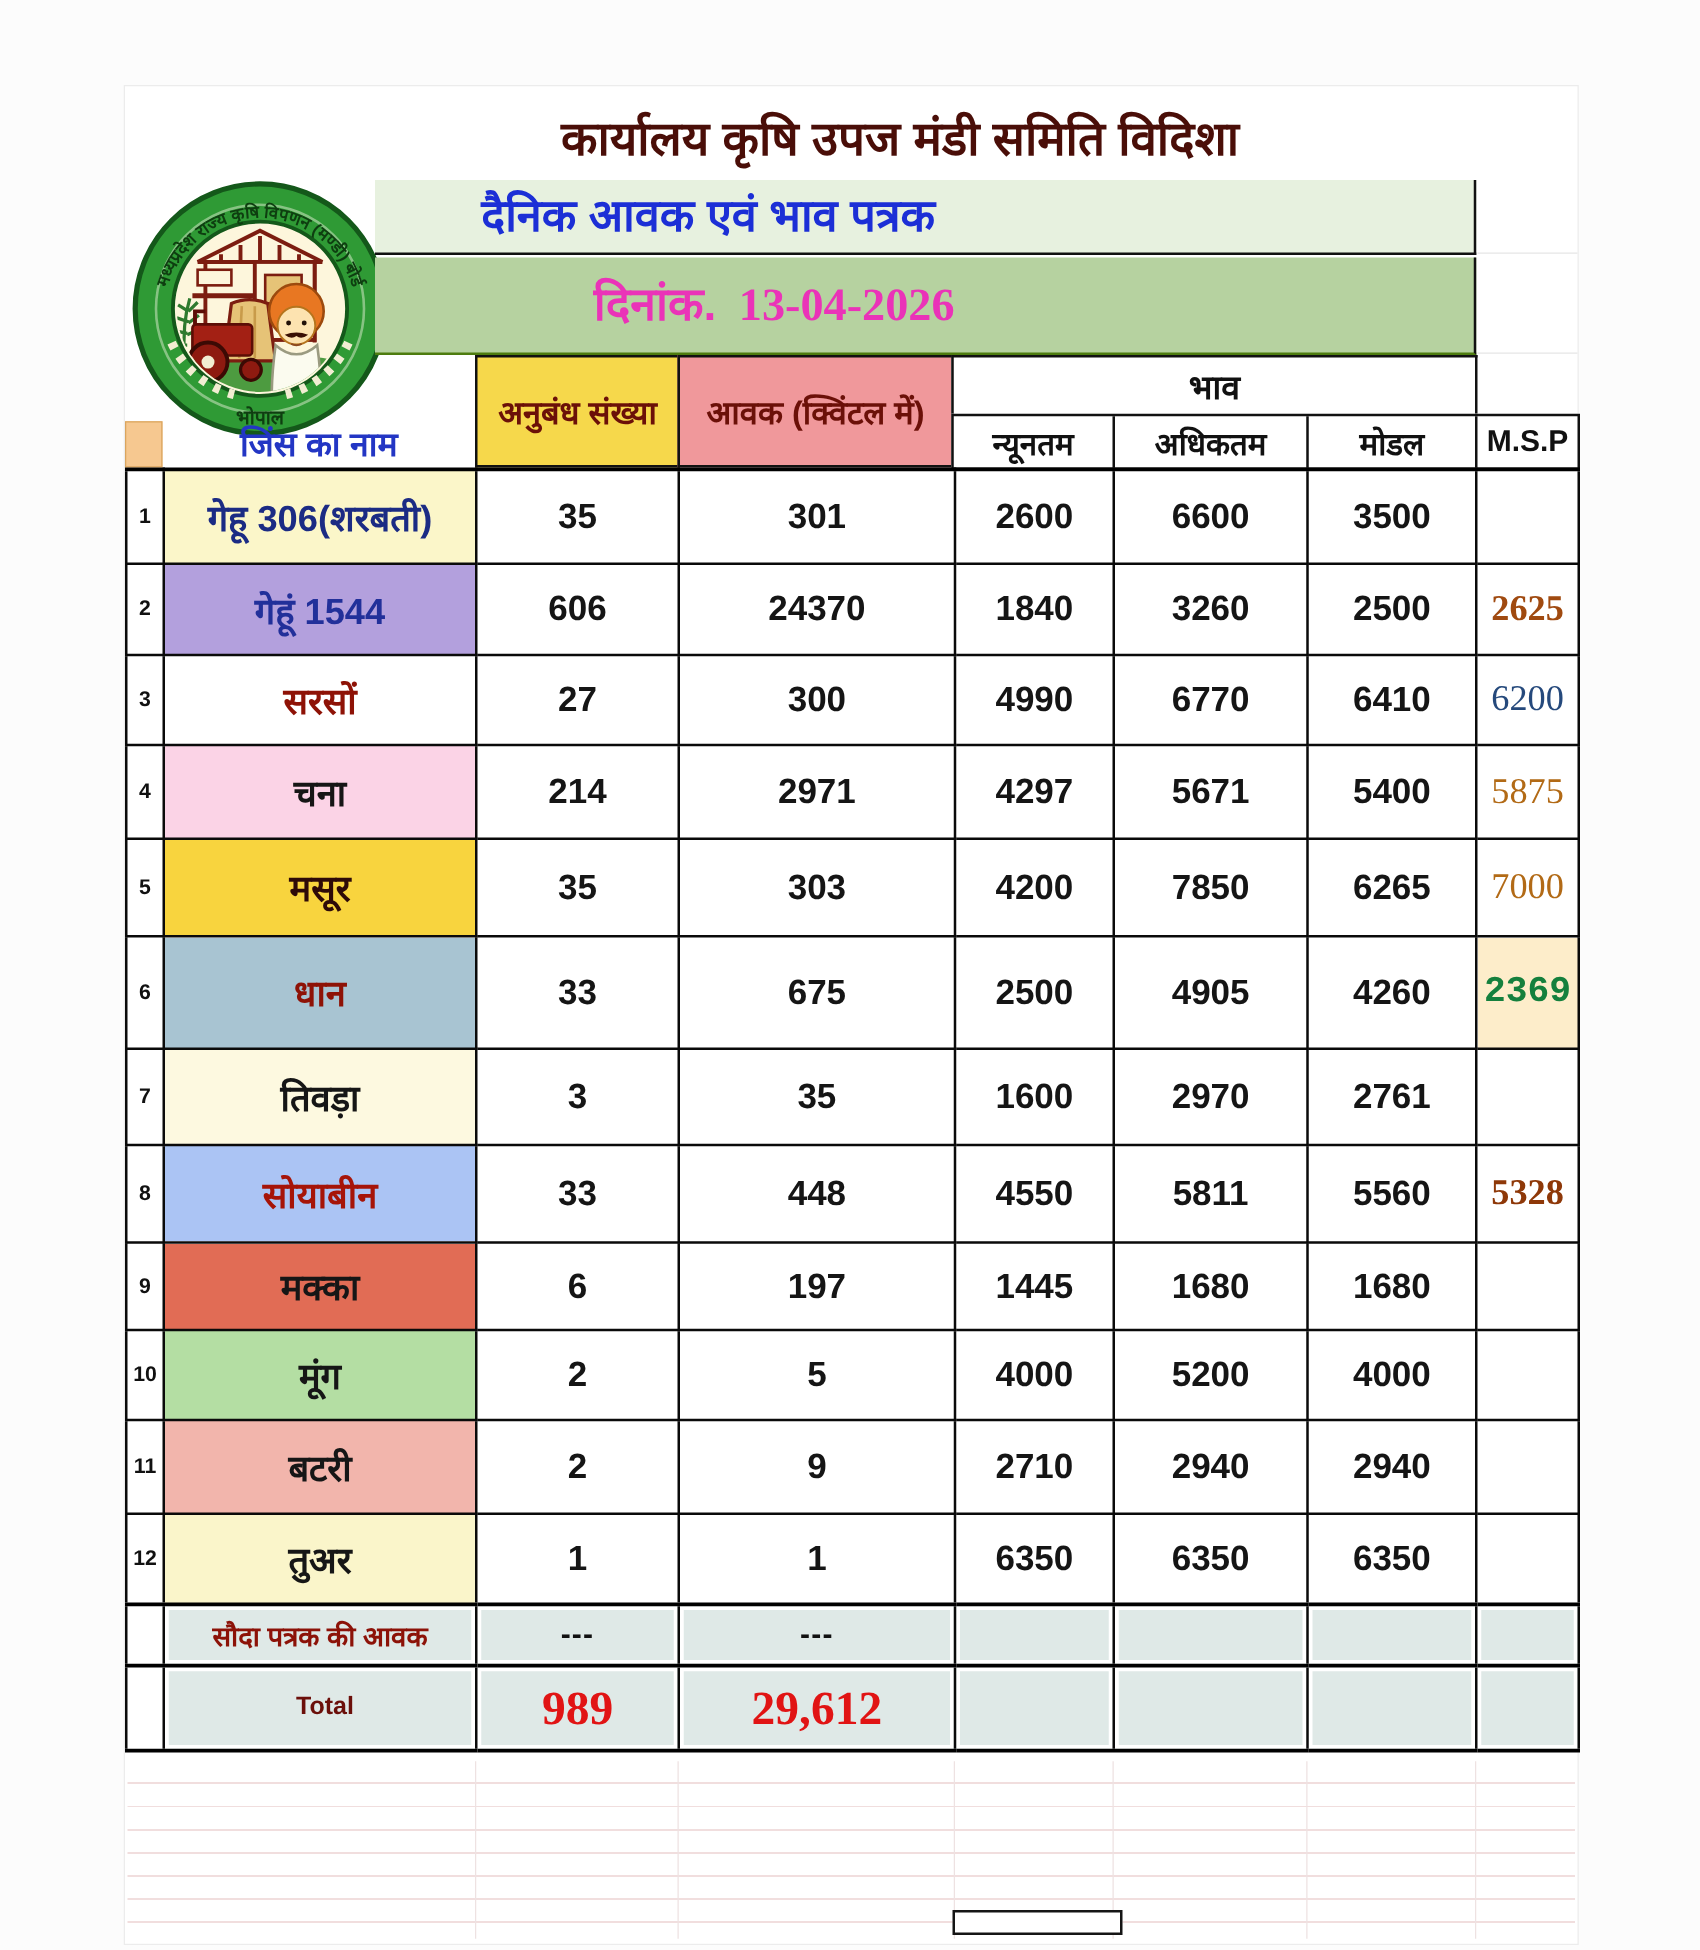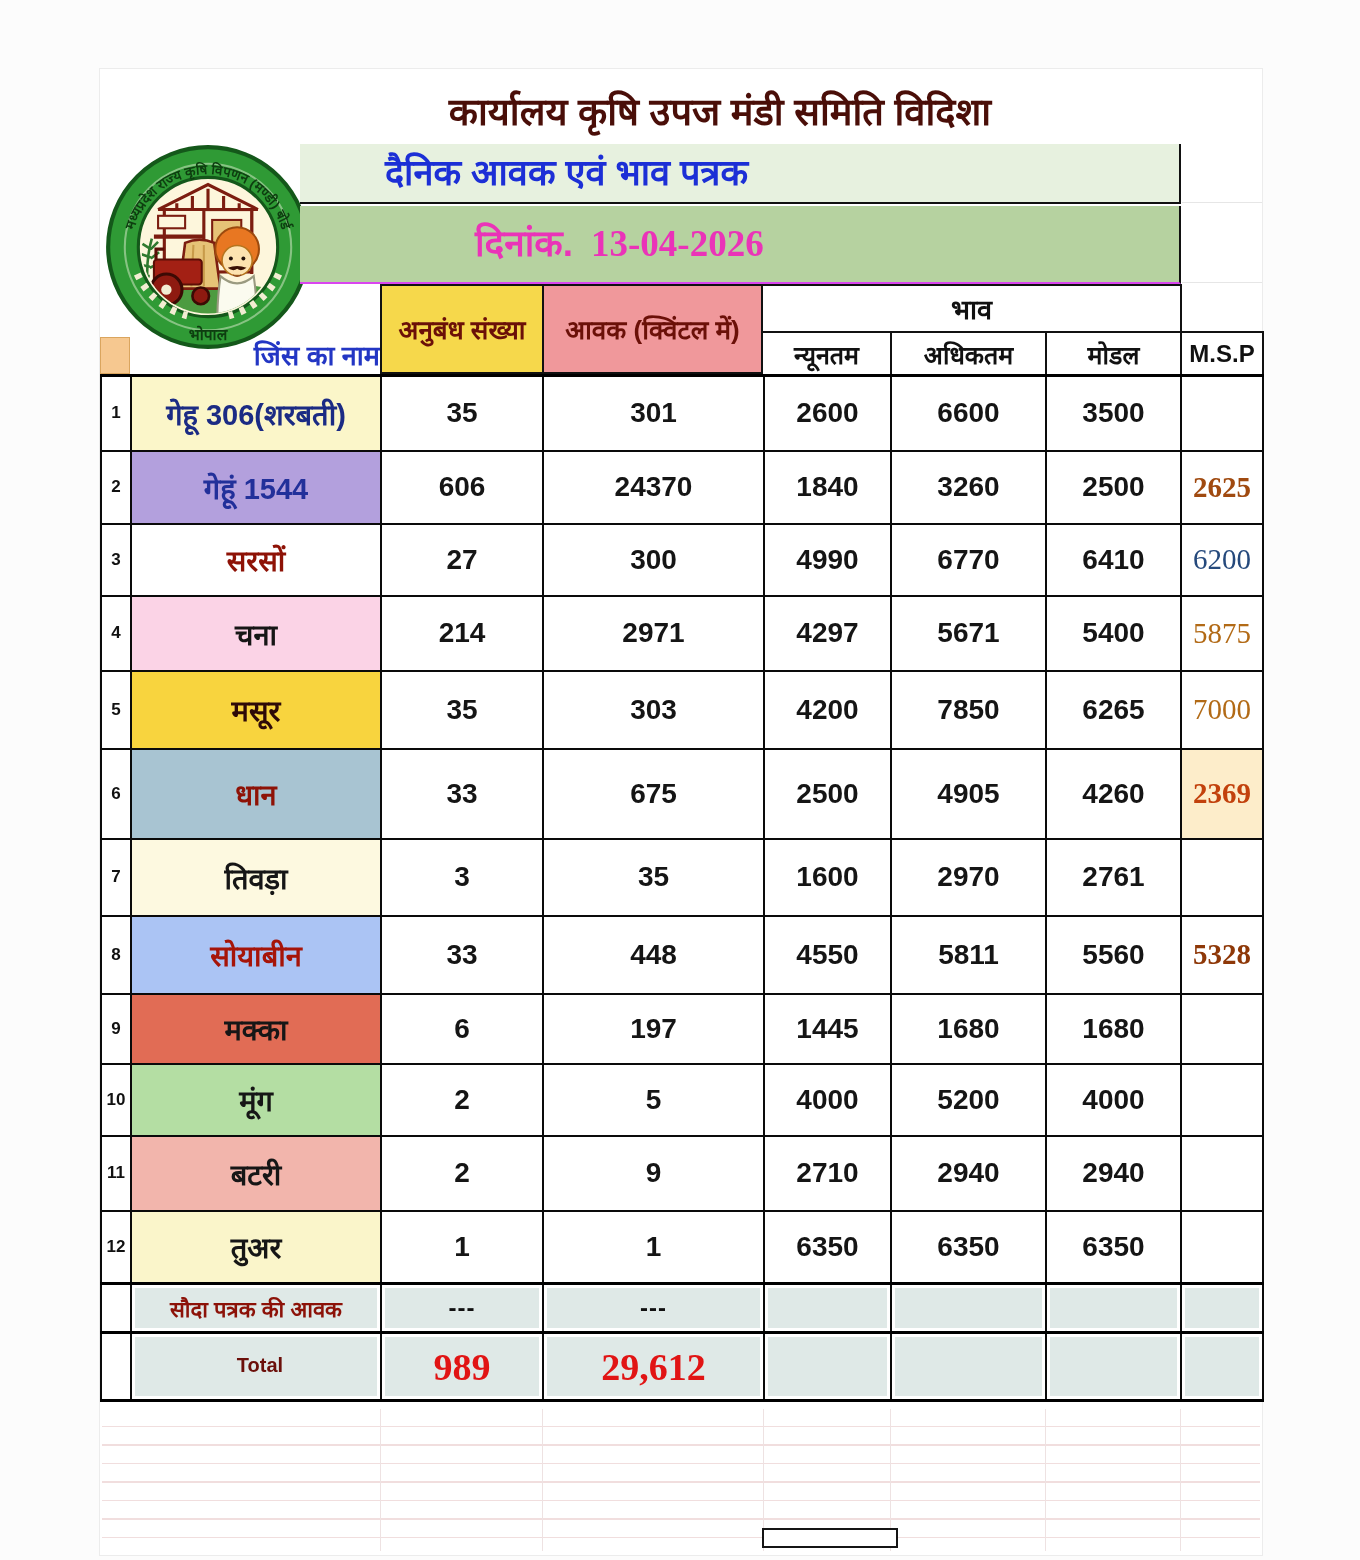--- a/index.html
+++ b/index.html
@@ -21,21 +21,21 @@
   }
   
   .band1{
     left:200px;top:75px;width:881px;height:60px;background:#e7f1df;
     border-bottom:2px solid #111;border-right:2px solid #111;
     font-size:36px;font-weight:bold;color:#1c2fd6;
     line-height:58px;padding-left:85px;white-space:nowrap;
   }
   .band2{
     left:200px;top:137px;width:881px;height:78px;background:#b6d2a0;
-    border-bottom:2px solid #d946ef;border-right:2px solid #111;
+    border-bottom:2px solid #4d7c0f;border-right:2px solid #111;
     line-height:76px;padding-left:175px;white-space:nowrap;
     font-size:37px;font-weight:bold;color:#ea33b8;
   }
   .band2 .datev{font-family:"Liberation Serif","DejaVu Serif",serif;margin-left:18px;}
 
   
   .h-contracts{
     left:280px;top:215px;width:164px;height:90px;background:#f6d84b;
     border:2px solid #111;color:#6b1008;font-weight:bold;font-size:26px;
     display:flex;align-items:center;justify-content:center;white-space:nowrap;
@@ -55,21 +55,21 @@
     display:flex;background:#fff;
   }
   .h-sub .sc{
     display:flex;align-items:center;justify-content:center;
     font-weight:bold;color:#111;font-size:25px;border-left:2px solid #111;
     box-sizing:border-box;white-space:nowrap;
   }
   .h-sub .sc:first-child{border-left:none;}
   .sc.w-min{width:127px;} .sc.w-max{width:155px;} .sc.w-mod{width:135px;} .sc.w-msp{width:82px;font-size:24px;}
   .h-commodity{
-    left:30px;top:266px;width:250px;height:39px;line-height:42px;text-align:right;
+    left:30px;top:266px;width:250px;height:39px;line-height:42px;text-align:center;
     font-size:27px;font-weight:bold;color:#2336c4;white-space:nowrap;
   }
   .orange-chip{left:0;top:268px;width:30px;height:37px;background:#f6c890;border:1px solid #daa55e;}
 
   .fline{position:absolute;left:1082px;width:80px;height:1px;background:#e6e6e6;}
 
   
   table.rates{
     position:absolute;left:0;top:305px;width:1162px;
     border-collapse:collapse;table-layout:fixed;
@@ -250,21 +250,21 @@
     <td class="msp" style="color: rgb(178, 106, 22);">7000</td>
   </tr>
         <tr style="height: 90px;">
     <td class="sn">6</td>
     <td class="name" style="background: rgb(168, 196, 210); color: rgb(142, 18, 6);">धान</td>
     <td class="num">33</td>
     <td class="num">675</td>
     <td class="num">2500</td>
     <td class="num">4905</td>
     <td class="num">4260</td>
-    <td class="msp" style="color: #c2410c; font-weight: bold; background: rgb(253, 237, 202);">2369</td>
+    <td class="msp" style="color: #15803d; font-weight: bold; background: rgb(253, 237, 202); font-family: Liberation Mono, monospace;">2369</td>
   </tr>
         <tr style="height: 77px;">
     <td class="sn">7</td>
     <td class="name" style="background: rgb(253, 249, 224); color: rgb(22, 22, 22);">तिवड़ा</td>
     <td class="num">3</td>
     <td class="num">35</td>
     <td class="num">1600</td>
     <td class="num">2970</td>
     <td class="num">2761</td>
     <td class="msp"></td>

